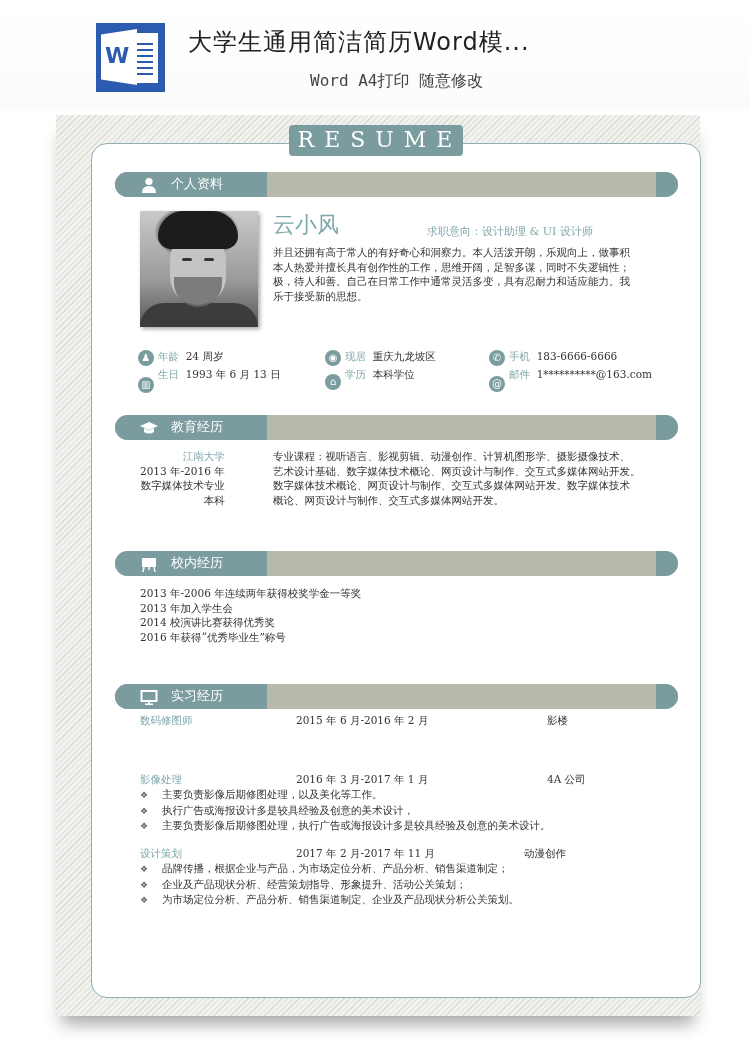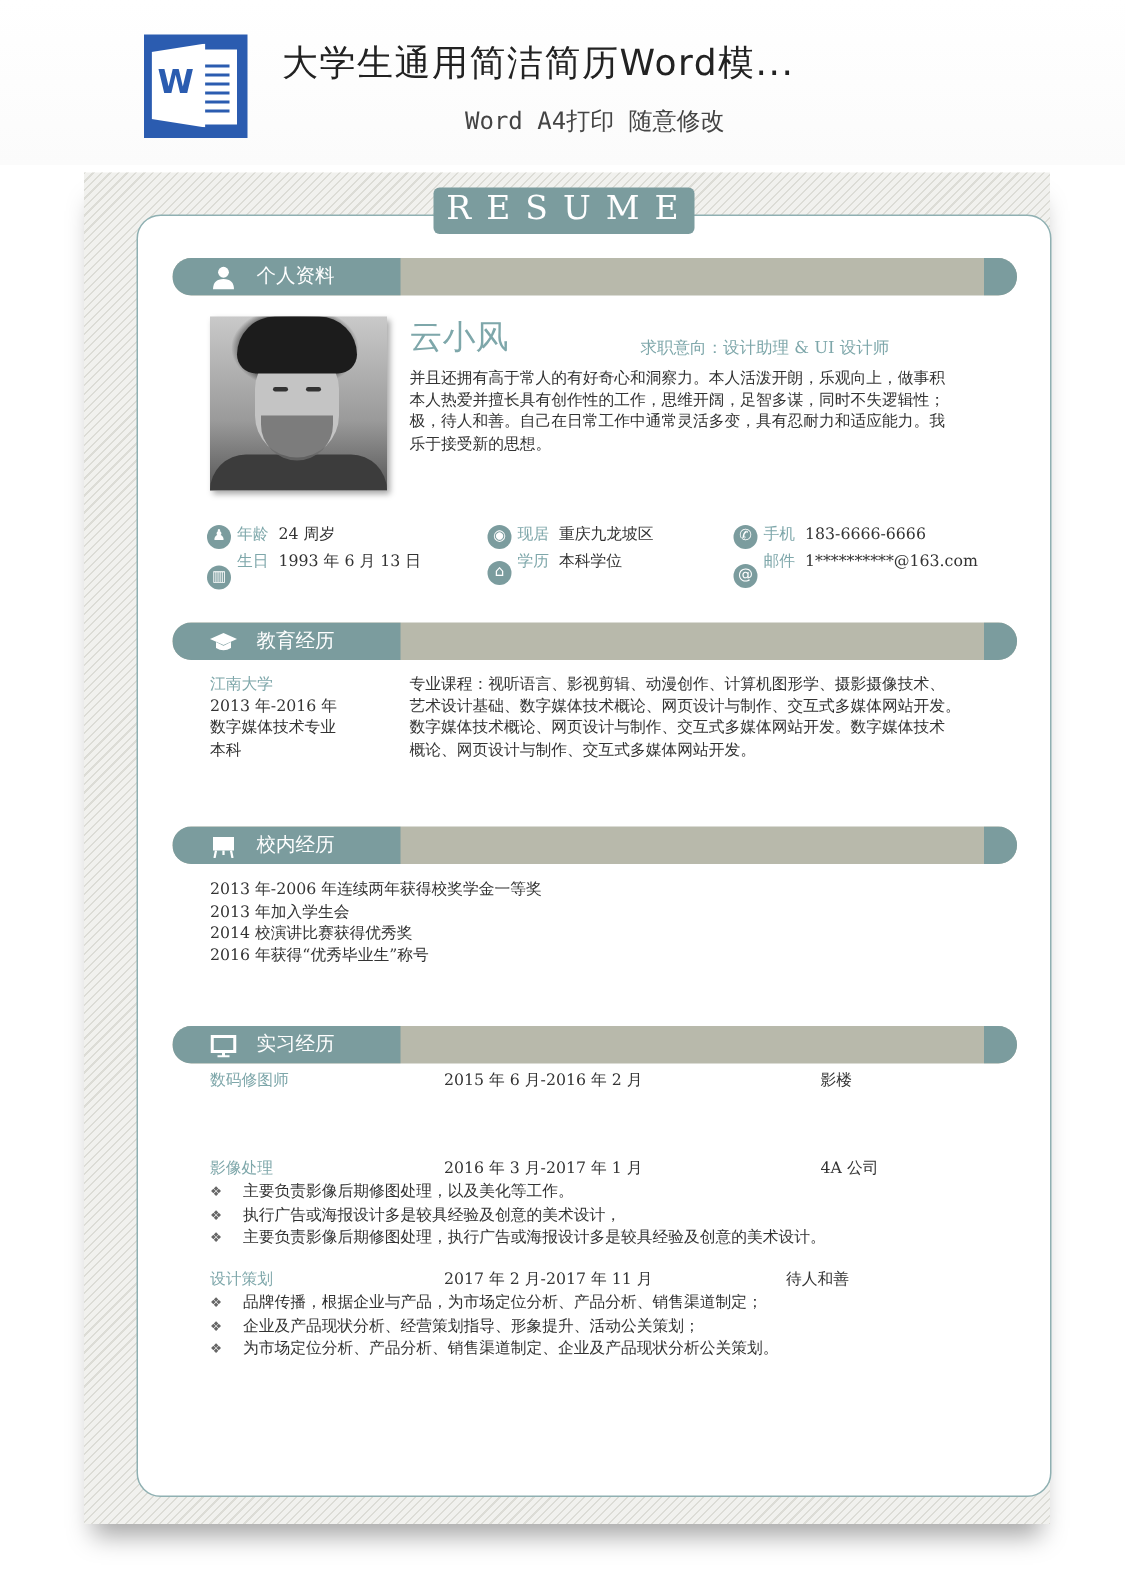--- a/index.html
+++ b/index.html
@@ -169,21 +169,21 @@
 
     <div class="sec-bar" style="top:271px">
       <div class="lead"></div>
         <div class="tail"></div>
       <svg class="sec-icon" viewBox="0 0 18 16">
           <path d="M0 6 L9 2 L18 6 L9 10 Z" fill="#fff"></path>
           <path d="M4 8 L4 12 Q9 15 14 12 L14 8 L9 10.5 Z" fill="#fff"></path>
         </svg>
       <span class="sec-label">教育经历</span>
     </div>
-    <div class="txt" style="left:48px; top:305px;">
+    <div class="txt" style="left:48px; top:305px;text-align:right;">
       <div class="accent">江南大学</div>
       <div>2013 年-2016 年</div>
       <div>数字媒体技术专业</div>
       <div>本科</div>
     </div>
     <div class="txt" style="left:181px; top:305px;">
       <div>专业课程：视听语言、影视剪辑、动漫创作、计算机图形学、摄影摄像技术、</div>
       <div>艺术设计基础、数字媒体技术概论、网页设计与制作、交互式多媒体网站开发。</div>
       <div>数字媒体技术概论、网页设计与制作、交互式多媒体网站开发。数字媒体技术</div>
       <div>概论、网页设计与制作、交互式多媒体网站开发。</div>
@@ -224,21 +224,21 @@
     <div class="txt" style="left:204px; top:628px;">2016 年 3 月-2017 年 1 月</div>
     <div class="txt" style="left:455px; top:628px;">4A 公司</div>
     <div class="txt" style="left:48px; top:643px;">
       <div><span class="bullet">❖</span><span>主要负责影像后期修图处理，以及美化等工作。</span></div>
       <div><span class="bullet">❖</span><span>执行广告或海报设计多是较具经验及创意的美术设计，</span></div>
       <div><span class="bullet">❖</span><span>主要负责影像后期修图处理，执行广告或海报设计多是较具经验及创意的美术设计。</span></div>
     </div>
 
     <div class="txt accent" style="left:48px; top:702px;">设计策划</div>
     <div class="txt" style="left:204px; top:702px;">2017 年 2 月-2017 年 11 月</div>
-    <div class="txt" style="left:432px; top:702px;">待人和善</div>
+    <div class="txt" style="left:432px; top:702px;">动漫创作</div>
     <div class="txt" style="left:48px; top:717px;">
       <div><span class="bullet">❖</span><span>品牌传播，根据企业与产品，为市场定位分析、产品分析、销售渠道制定；</span></div>
       <div><span class="bullet">❖</span><span>企业及产品现状分析、经营策划指导、形象提升、活动公关策划；</span></div>
       <div><span class="bullet">❖</span><span>为市场定位分析、产品分析、销售渠道制定、企业及产品现状分析公关策划。</span></div>
     </div>
   </div>
 
   <div class="resume-tab">RESUME</div>
 </div>
 

